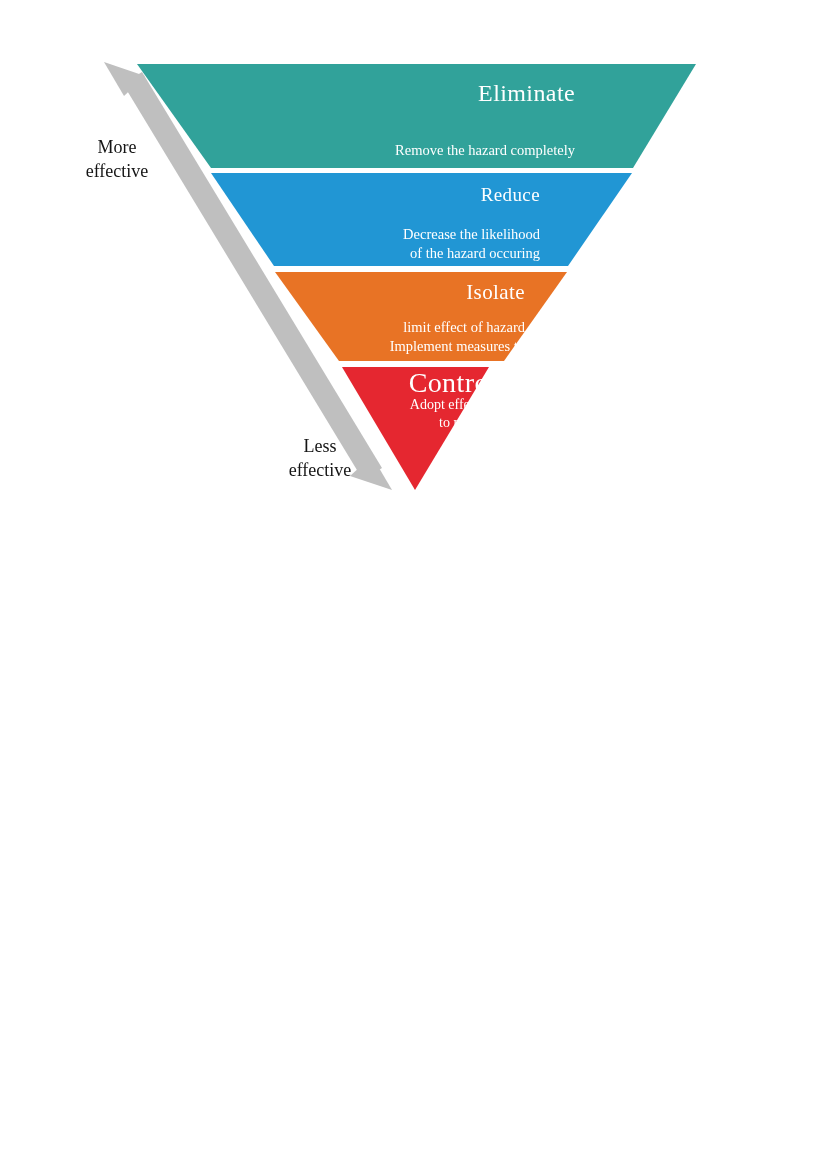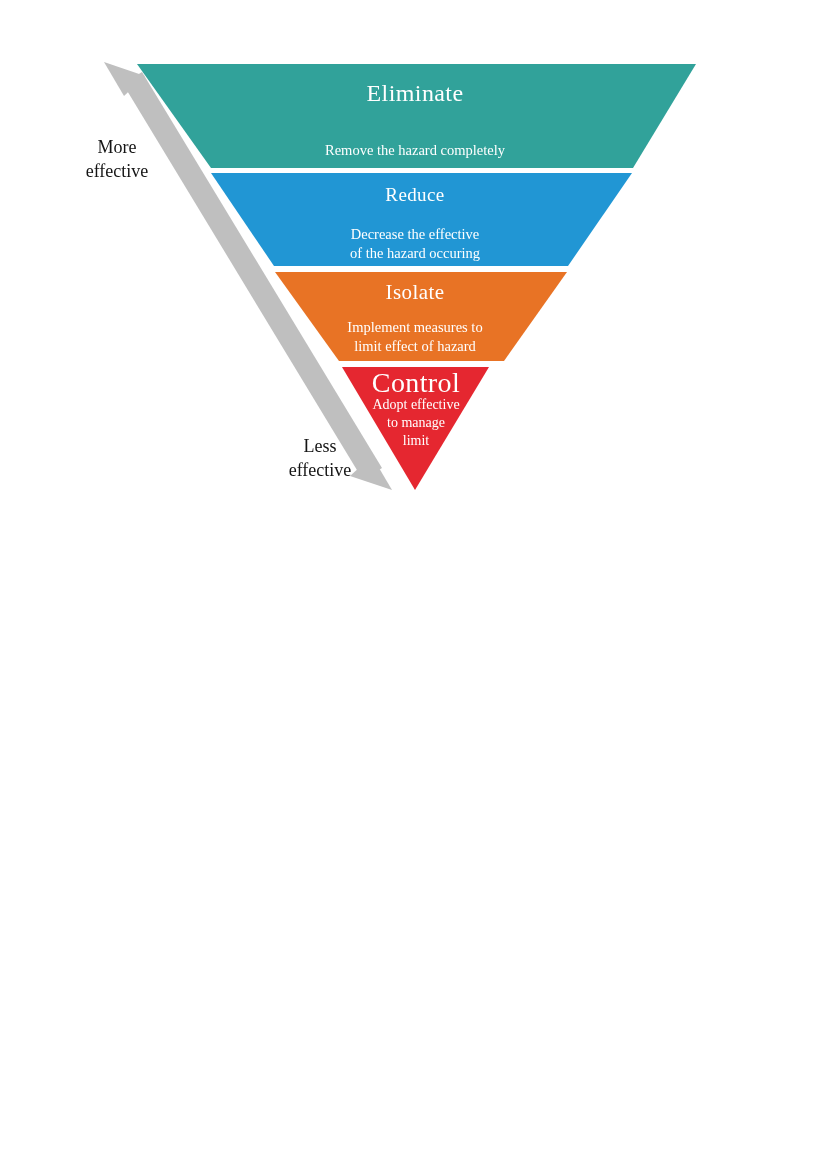--- a/index.html
+++ b/index.html
@@ -27,21 +27,21 @@
     position: absolute;
     left: 0;
     top: 0;
     width: 827px;
     height: 1169px;
   }
 
   
   .layer-text {
     position: absolute;
-    text-align: center;
+    text-align: right;
     color: #ffffff;
     user-select: none;
   }
   .layer-title {
     font-size: 24px;
     line-height: 1.1;
     letter-spacing: 0.4px;
   }
   .layer-desc {
     font-size: 14.5px;
@@ -99,28 +99,28 @@
 
       <polygon fill="#bfbfbf" points="392,490 350,476 372,456"></polygon>
     </g>
   </svg>
 
   <div class="layer-text layer-title" id="text-eliminate-title">Eliminate</div>
   <div class="layer-text layer-desc" id="text-eliminate-desc">Remove the hazard completely</div>
 
   <div class="layer-text layer-title" id="text-reduce-title">Reduce</div>
   <div class="layer-text layer-desc" id="text-reduce-desc">
-    <div>Decrease the effective</div>
+    <div>Decrease the likelihood</div>
     <div>of the hazard occuring</div>
   </div>
 
   <div class="layer-text layer-title" id="text-isolate-title">Isolate</div>
   <div class="layer-text layer-desc" id="text-isolate-desc">
+    <div>limit effect of hazard</div>
     <div>Implement measures to</div>
-    <div>limit effect of hazard</div>
   </div>
 
   <div class="layer-text layer-title" id="text-control-title">Control</div>
   <div class="layer-text layer-desc" id="text-control-desc">
     <div>Adopt effective</div>
     <div>to manage</div>
     <div>limit</div>
   </div>
 
   <div class="axis-label" id="label-more-effective">

